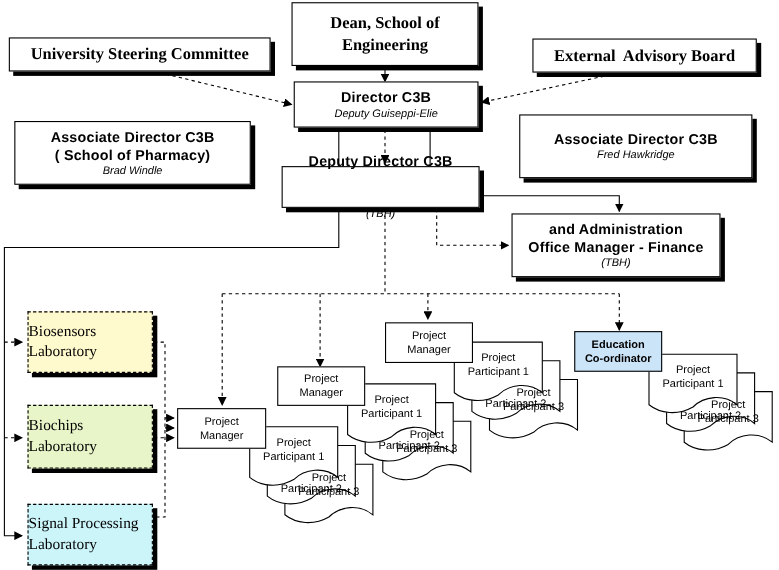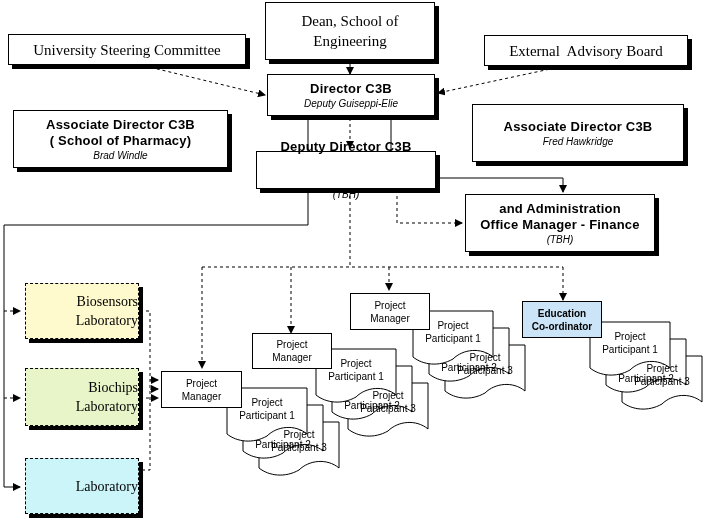--- a/index.html
+++ b/index.html
@@ -1,23 +1,23 @@
 <!DOCTYPE html>
 <html><head>
 <meta charset="utf-8">
 <style>
   html, body { margin:0; padding:0; background:#ffffff; }
   body { width:708px; height:518px; position:relative; overflow:hidden; font-family:"Liberation Sans", sans-serif; color:#000; }
   #canvas { position:absolute; left:0; top:0; width:708px; height:518px; }
   .box { position:absolute; box-sizing:border-box; border:1px solid #000; background:#fff; text-align:center; display:flex; flex-direction:column; justify-content:center; align-items:center; }
   .shadow { box-shadow:4px 4px 0 #000; }
-  .serif { font-family:"Liberation Serif", serif; font-weight:normal; font-size:15px; line-height:20px; }
+  .serif { font-family:"Liberation Serif", serif; font-weight:bold; font-size:15px; line-height:20px; }
   .sansb { font-family:"Liberation Sans", sans-serif; font-weight:bold; font-size:13px; line-height:16px; letter-spacing:0.2px; }
   .ital { font-family:"Liberation Sans", sans-serif; font-style:italic; font-size:10px; line-height:13px; }
-  .lab { position:absolute; box-sizing:border-box; border:1px dashed #000; box-shadow:4px 4px 0 #000; font-family:"Liberation Serif", serif; font-size:14px; line-height:19px; text-align:right; display:flex; flex-direction:column; justify-content:center; }
+  .lab { position:absolute; box-sizing:border-box; border:1px dashed #000; box-shadow:4px 4px 0 #000; font-family:"Liberation Serif", serif; font-size:14px; line-height:19px; text-align:left; display:flex; flex-direction:column; justify-content:center; }
   .pm { position:absolute; box-sizing:border-box; border:1px solid #000; background:#fff; font-family:"Liberation Sans", sans-serif; font-size:10px; line-height:13px; text-align:center; display:flex; flex-direction:column; justify-content:center; }
   .doc-label { position:absolute; font-family:"Liberation Sans", sans-serif; font-size:10px; line-height:13px; text-align:center; }
 </style>
 </head>
 <body>
 
 <svg id="canvas" width="708" height="518" viewBox="0 0 708 518" xmlns="http://www.w3.org/2000/svg">
   <defs>
     <marker id="arr" markerWidth="8" markerHeight="8" refX="7" refY="4" orient="auto" markerUnits="userSpaceOnUse">
       <path d="M0,0 L8,4 L0,8 z" fill="#000"></path>
@@ -111,20 +111,21 @@
 
 <div class="lab" style="left:25px;top:283px;width:114px;height:56px;background:#FFFACD;">
   <div>Biosensors</div>
   <div>Laboratory</div>
 </div>
 <div class="lab" style="left:25px;top:368px;width:114px;height:58px;background:#E8F5C8;">
   <div>Biochips</div>
   <div>Laboratory</div>
 </div>
 <div class="lab" style="left:25px;top:458px;width:114px;height:56px;background:#CCF5FA;">
+  <div>Signal Processing</div>
   <div>Laboratory</div>
 </div>
 
 <div class="pm" style="left:161px;top:371px;width:81px;height:37px;">
   <div>Project</div>
   <div>Manager</div>
 </div>
 <div class="pm" style="left:252px;top:333px;width:80px;height:36px;">
   <div>Project</div>
   <div>Manager</div>

